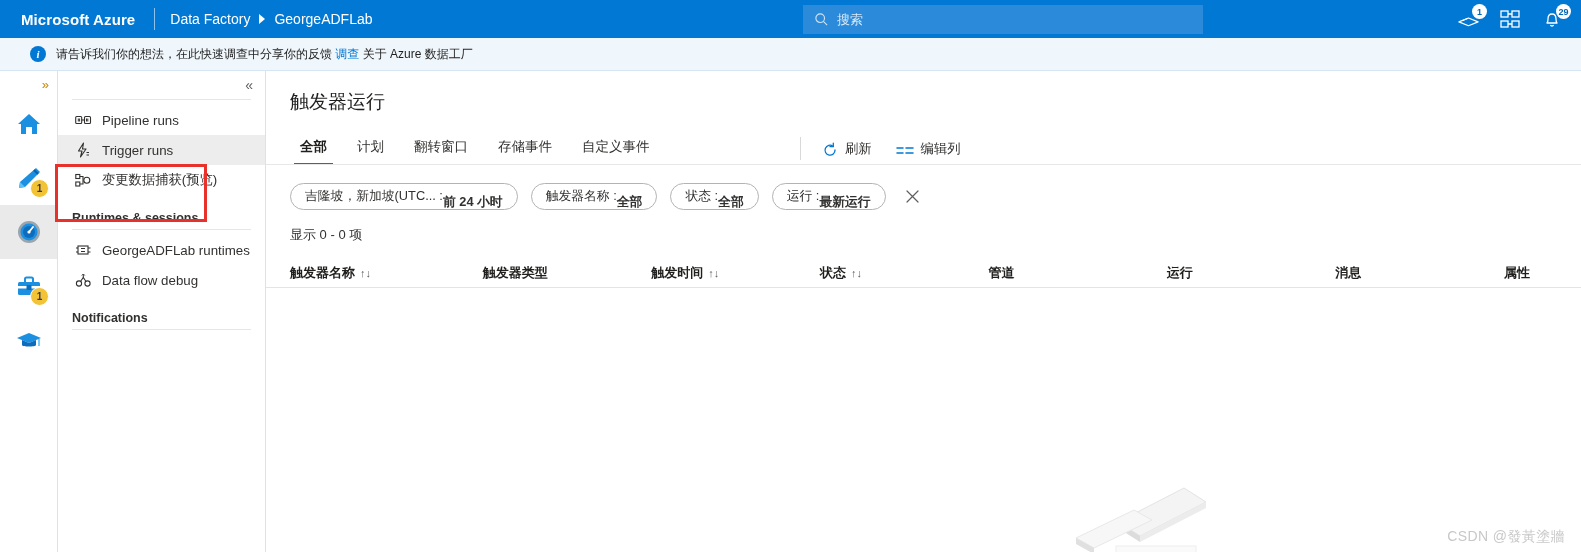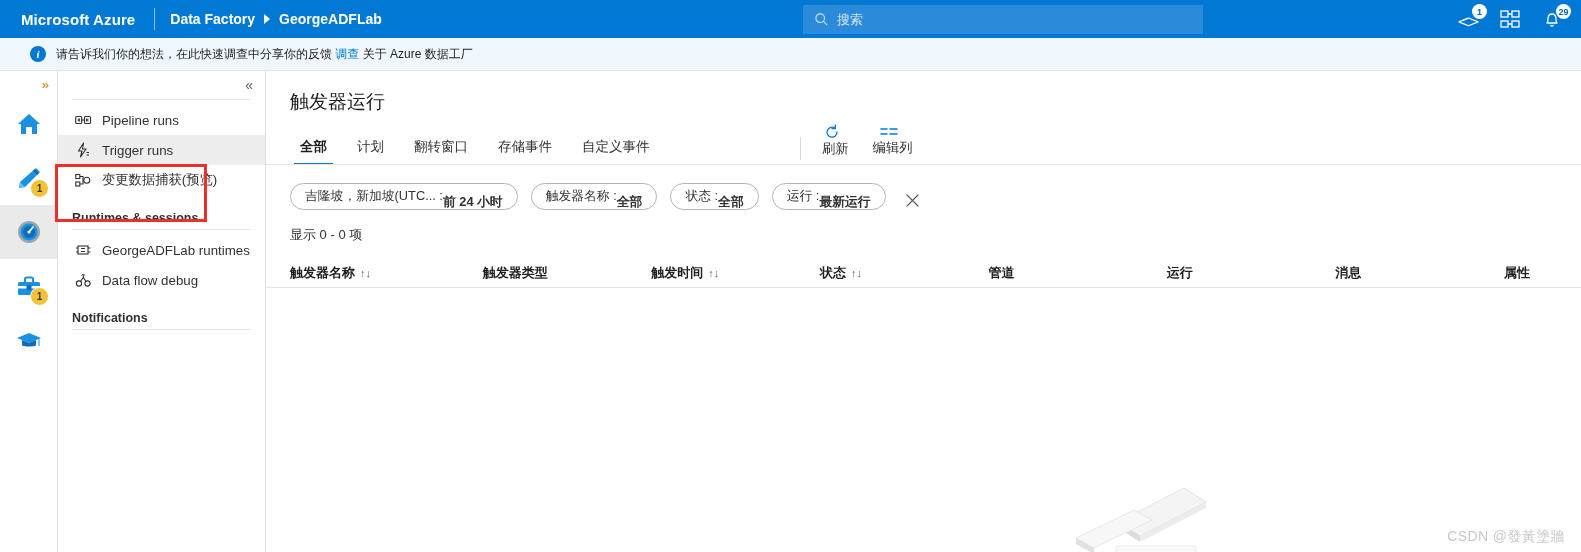--- a/index.html
+++ b/index.html
@@ -31,21 +31,21 @@
     font-weight: bold;
     letter-spacing: .1px;
     margin-left: 21px;
   }
   .bar-divider {
     width: 1px; height: 22px;
     background: rgba(255,255,255,.55);
     margin: 0 15px 0 19px;
   }
   .breadcrumb { display: flex; align-items: center; color: #ffffff; font-size: 14px; }
-  .crumb { color:#fff; text-decoration:none; white-space: nowrap; font-weight: bold; }
+  .crumb { color:#fff; text-decoration:none; white-space: nowrap; }
   .crumb-sep {
     margin: 0 9px; display: inline-block;
     width: 0; height: 0;
     border-top: 5px solid transparent;
     border-bottom: 5px solid transparent;
     border-left: 6px solid #ffffff;
   }
   .search-wrap {
     position: absolute; left: 803px; top: 5px;
     width: 398px; height: 27px;
@@ -196,32 +196,32 @@
   }
   .tab-sep {
     position: absolute; left: 534px; bottom: 5px;
     width: 1px; height: 23px; background: #d9d9d9;
   }
   .tab-actions {
     position: absolute; left: 556px; bottom: 7px;
     display: flex; align-items: center;
   }
   .act {
-    display: flex; align-items: center; cursor: pointer;
-    margin-right: 24px; font-size: 13.3px; color: #323130; flex-direction: column;
+    display: flex; align-items: flex-end; cursor: pointer;
+    margin-right: 24px; font-size: 13.3px; color: #323130;
   }
   .act .aicon { margin-right: 7px; display: flex; align-items: center; color: #0078d4; }
   .tabbar-rule {
     position: absolute; left: 0; right: 0; bottom: 0; height: 1px; background: #e8e8e8;
   }
 
   
   .filters {
     margin: 18px 0 0 24px;
-    display: flex; align-items: flex-end;
+    display: flex; align-items: center;
   }
   .pill {
     border: 1px solid #b3b3b3;
     border-radius: 16px;
     height: 27px; padding: 0 14px;
     display: flex; align-items: center;
     font-size: 12.8px; color: #323130;
     margin-right: 13px; cursor: pointer;
     white-space: nowrap; background: #fff;
     box-sizing: border-box;

